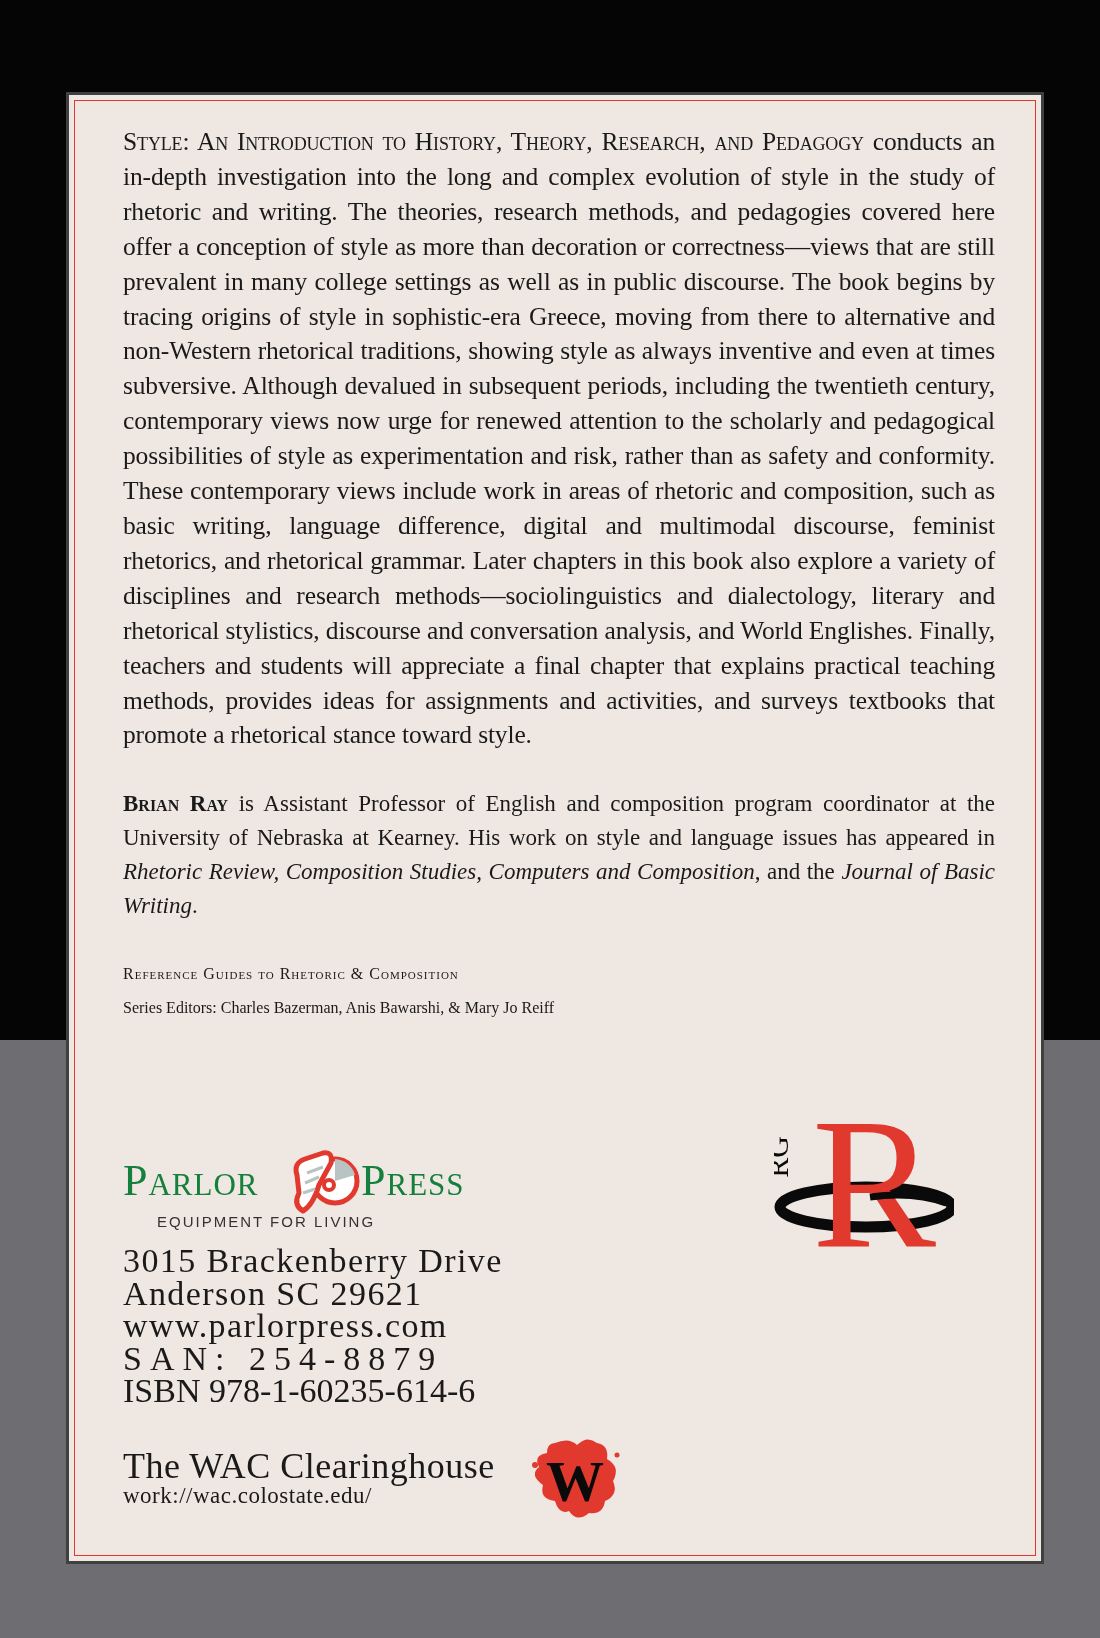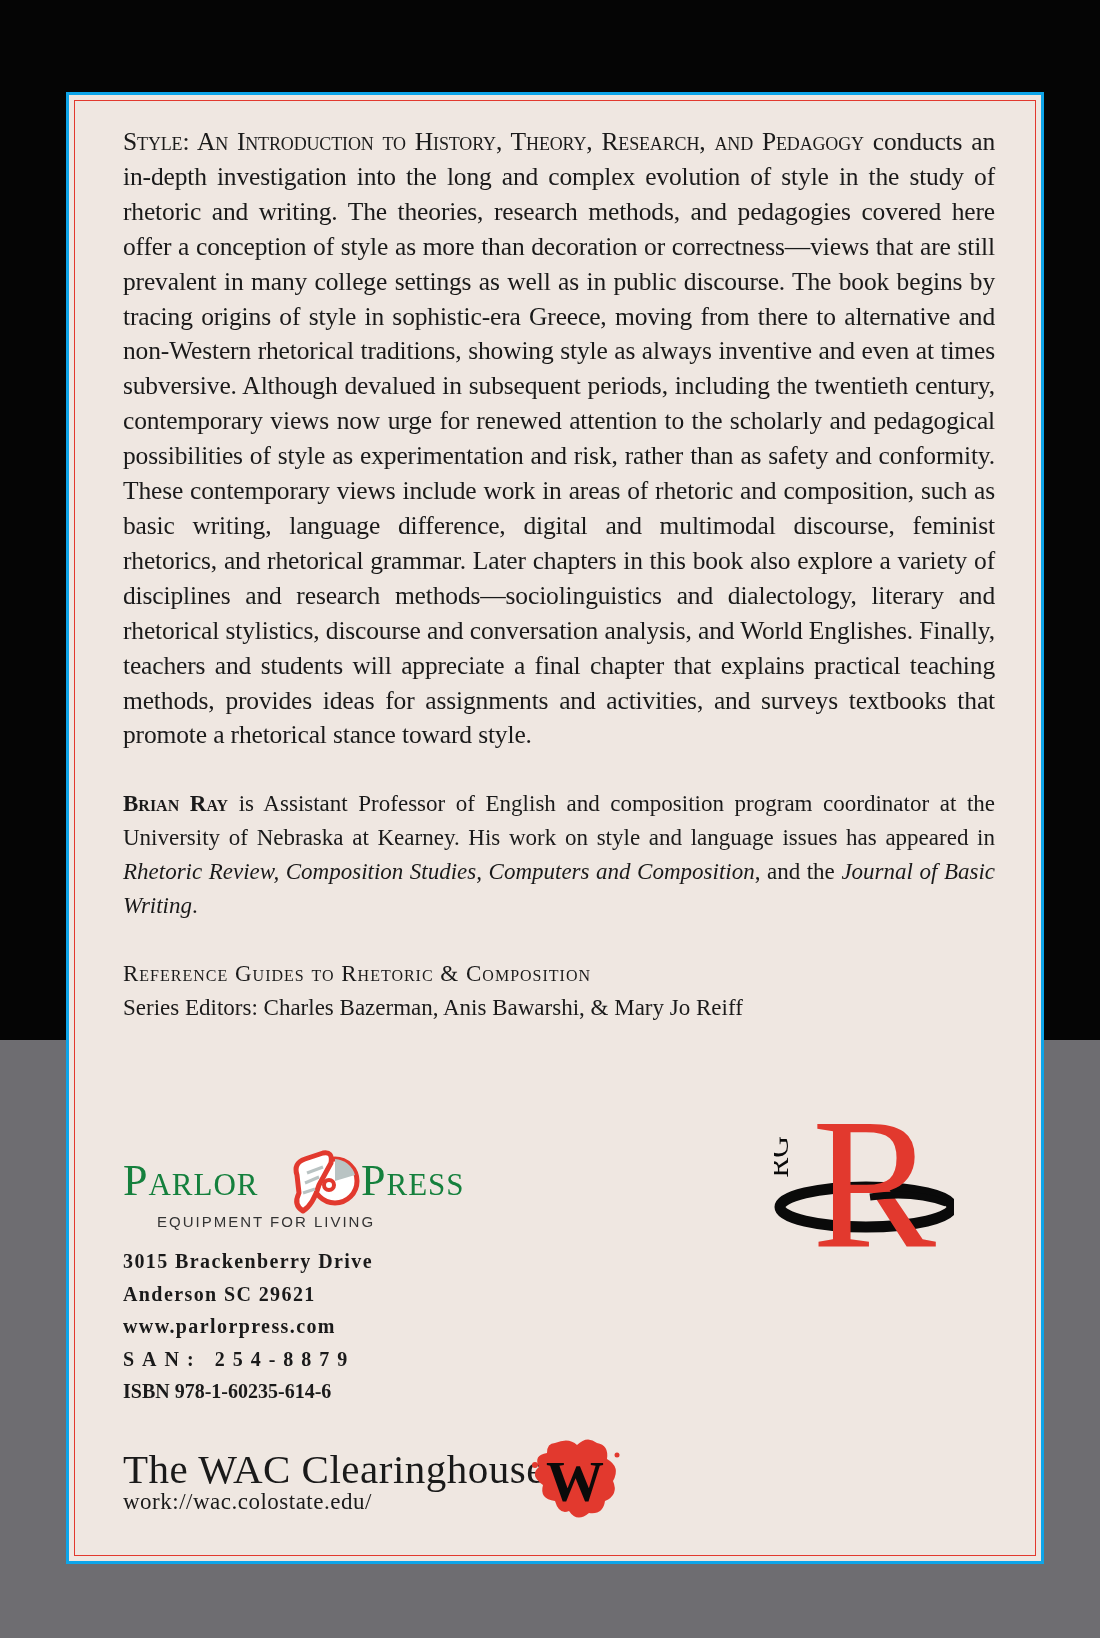--- a/index.html
+++ b/index.html
@@ -5,46 +5,46 @@
   html, body { margin:0; padding:0; }
   body {
     width:1100px; height:1638px; position:relative; overflow:hidden;
     background: linear-gradient(to bottom, #050505 0px, #050505 1040px, #6e6d71 1040px, #6e6d71 1638px);
     font-family: "Liberation Serif", "DejaVu Serif", serif;
     color:#1a1a1a;
   }
   .panel {
     position:absolute; left:66px; top:92px; width:978px; height:1472px;
     background:#efe7e1;
-    border:3px solid #0ea5e9;
+    border:3px solid #404040;
     box-sizing:border-box;
   }
   .panel-inner {
     position:absolute; left:5px; top:5px; right:5px; bottom:5px;
     border:1.5px solid #e2392e;
   }
   .content { position:absolute; left:54px; top:30px; width:872px; }
   .blurb {
     font-size:25.5px; line-height:34.9px; text-align:justify;
     hyphens:auto; margin:0;
     letter-spacing:-0.15px;
   }
   .sc { font-variant:small-caps; }
   .author { margin-top:34px; font-size:23px; line-height:34px; text-align:justify; }
   .author .name { font-variant:small-caps; font-weight:bold; }
-  .series { margin-top:34px; font-size:23px; line-height:34px; }
+  .series { margin-top:34px; font-size:16px; line-height:34px; }
   .series-title { font-variant:small-caps; letter-spacing:1px; }
   .parlor-logo { position:absolute; left:54px; top:1058px; width:400px; height:90px; }
   .parlor-word { position:absolute; top:2px; font-size:44px; color:#15803d; font-variant:small-caps; letter-spacing:1px; }
   .tagline { position:absolute; left:34px; top:60px; font-family:"Liberation Sans", sans-serif; font-size:15px; letter-spacing:2px; color:#333; }
-  .address { position:absolute; left:54px; top:1150px; font-size:20px; line-height:32.5px; letter-spacing:1.4px;font-weight:bold; }
+  .address { position:absolute; left:54px; top:1150px; font-size:34px; line-height:32.5px; letter-spacing:1.4px; }
   .address .san { letter-spacing:8px; }
   .address .isbn { letter-spacing:0px; }
   .wac { position:absolute; left:54px; top:1350px; }
-  .wac-title { font-size:41px; letter-spacing:0.5px; }
+  .wac-title { font-size:36px; letter-spacing:0.5px; }
   .wac-url { font-size:23px; margin-top:-4px; letter-spacing:0.5px; }
   .wac-icon { position:absolute; left:456px; top:1340px; width:100px; height:90px; }
   .rg-logo { position:absolute; left:705px; top:1000px; width:180px; height:160px; }
 </style>
 </head>
 <body>
 
 <div class="panel">
   <div class="panel-inner"></div>
 

